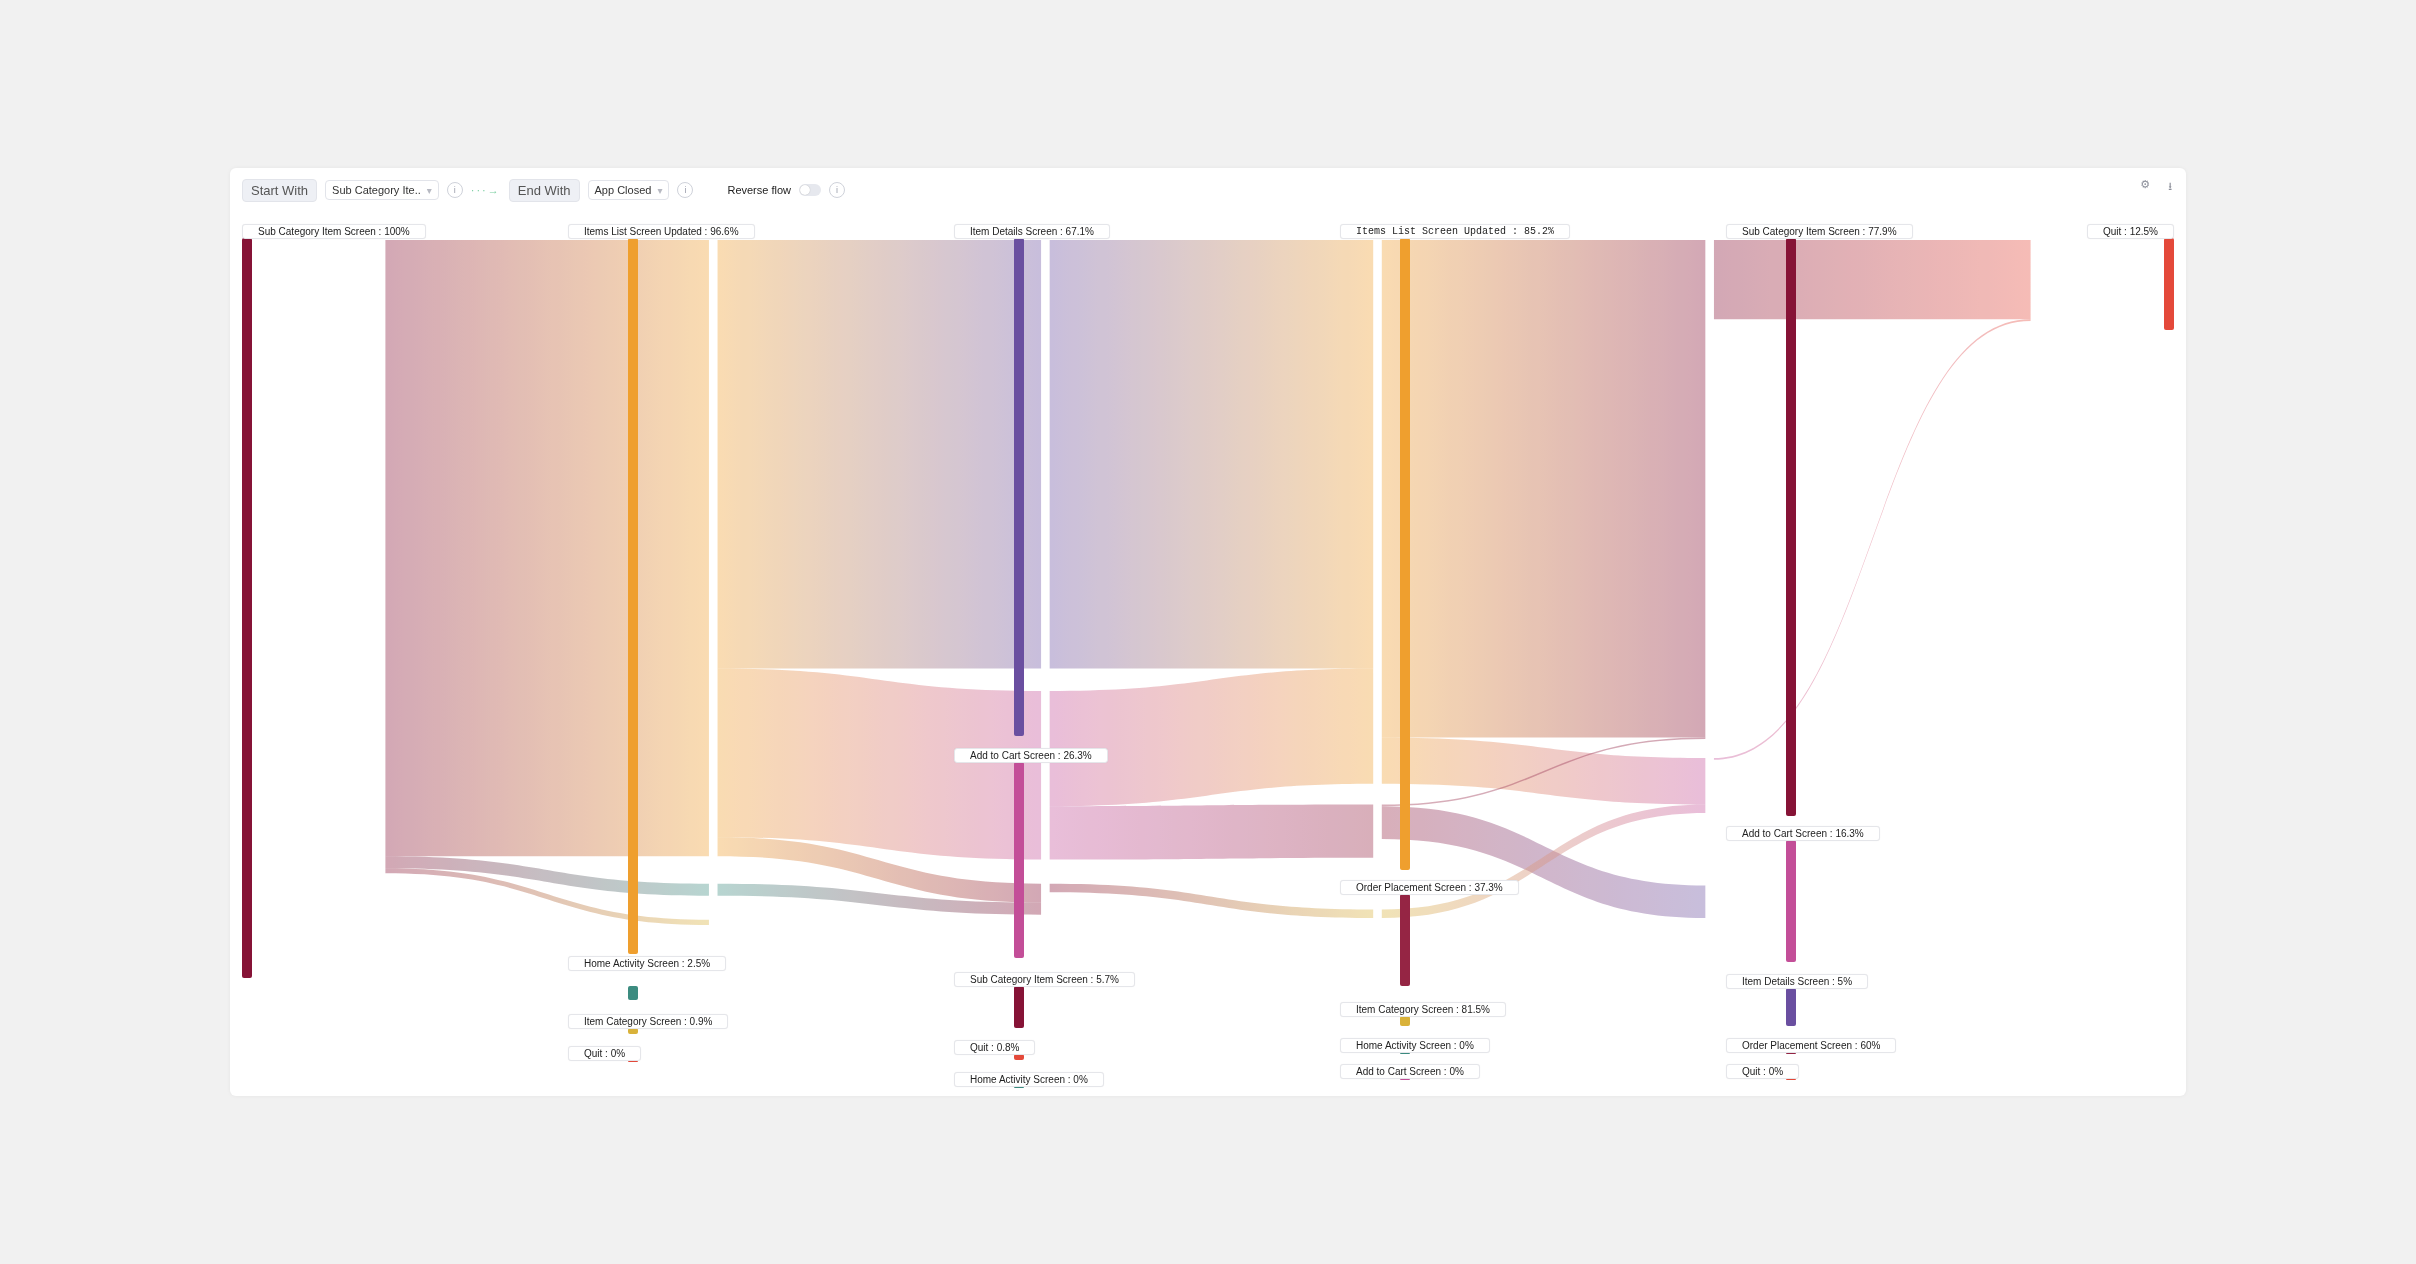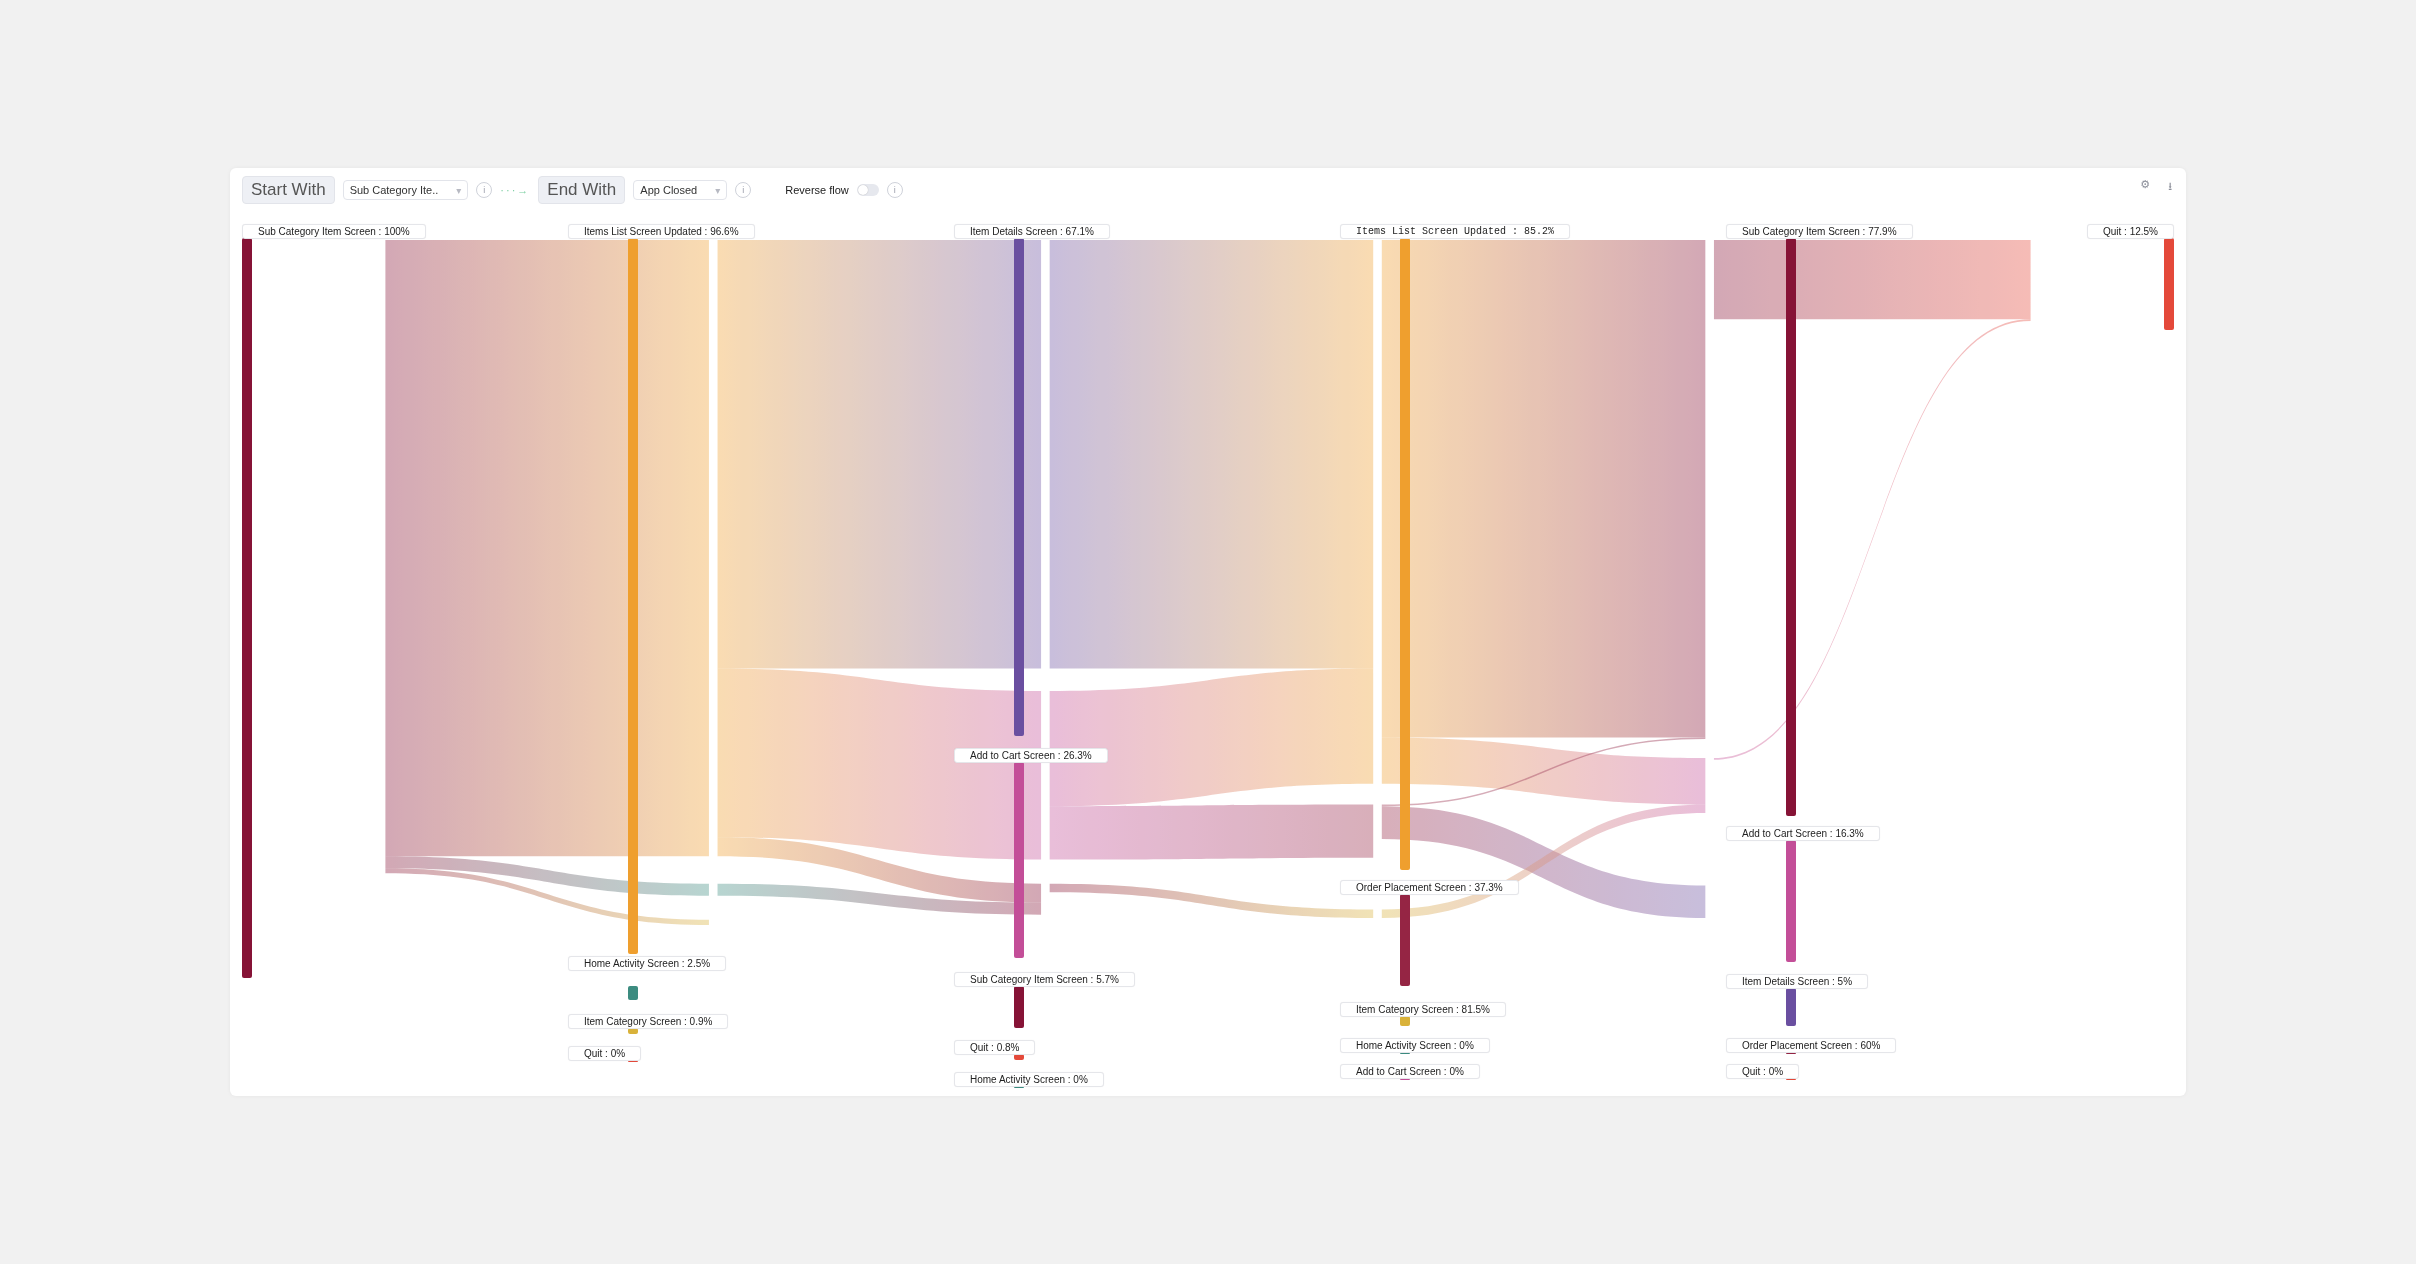--- a/index.html
+++ b/index.html
@@ -1,20 +1,20 @@
 <!DOCTYPE html>
 <html><head>
 <meta charset="utf-8">
 <style>
   html,body{margin:0;padding:0;width:2416px;height:1264px;background:#f1f1f1;font-family:Arial,Helvetica,sans-serif;font-size:11px;color:#222;}
   .panel{position:absolute;left:230px;top:168px;width:1956px;height:928px;background:#fff;border-radius:6px;box-shadow:0 0 4px rgba(0,0,0,.05);}
   
   .toolbar{position:absolute;left:12px;top:8px;height:28px;display:flex;align-items:center;gap:8px;}
-  .toolbar .tag{background:#eef0f5;border:1px solid #e2e4ea;border-radius:4px;padding:3px 8px;color:#555;font-size:17px;}
-  .toolbar .sel{background:#fff;border:1px solid #e2e4ea;border-radius:4px;padding:3px 6px;display:flex;align-items:center;gap:18px;color:#333;}
+  .toolbar .tag{background:#eef0f5;border:1px solid #e2e4ea;border-radius:4px;padding:3px 8px;color:#555;font-size:13px;}
+  .toolbar .sel{background:#fff;border:1px solid #e2e4ea;border-radius:4px;padding:3px 6px;display:flex;align-items:center;gap:6px;color:#333;}
   .toolbar .chev{color:#b7b9c2;font-size:10px;}
   .toolbar .info{width:14px;height:14px;border:1px solid #cfd2da;border-radius:50%;color:#9b9eac;font-size:9px;display:flex;align-items:center;justify-content:center;}
   .toolbar .dots{letter-spacing:2px;color:#7ccfa2;}
   .toolbar .toggle{width:22px;height:12px;border-radius:6px;background:#e6e8ee;position:relative;}
   .toolbar .toggle::after{content:"";position:absolute;left:1px;top:1px;width:10px;height:10px;border-radius:50%;background:#fff;box-shadow:0 0 1px rgba(0,0,0,.3);}
   .rtools{position:absolute;right:14px;top:10px;display:flex;gap:18px;color:#8c8f9a;}
   .rtools span{cursor:pointer;}
   
   .chart{position:absolute;left:12px;top:56px;width:1932px;height:860px;}
   .flow{position:absolute;left:0;top:4px;width:1932px;height:740px;opacity:.82;}

